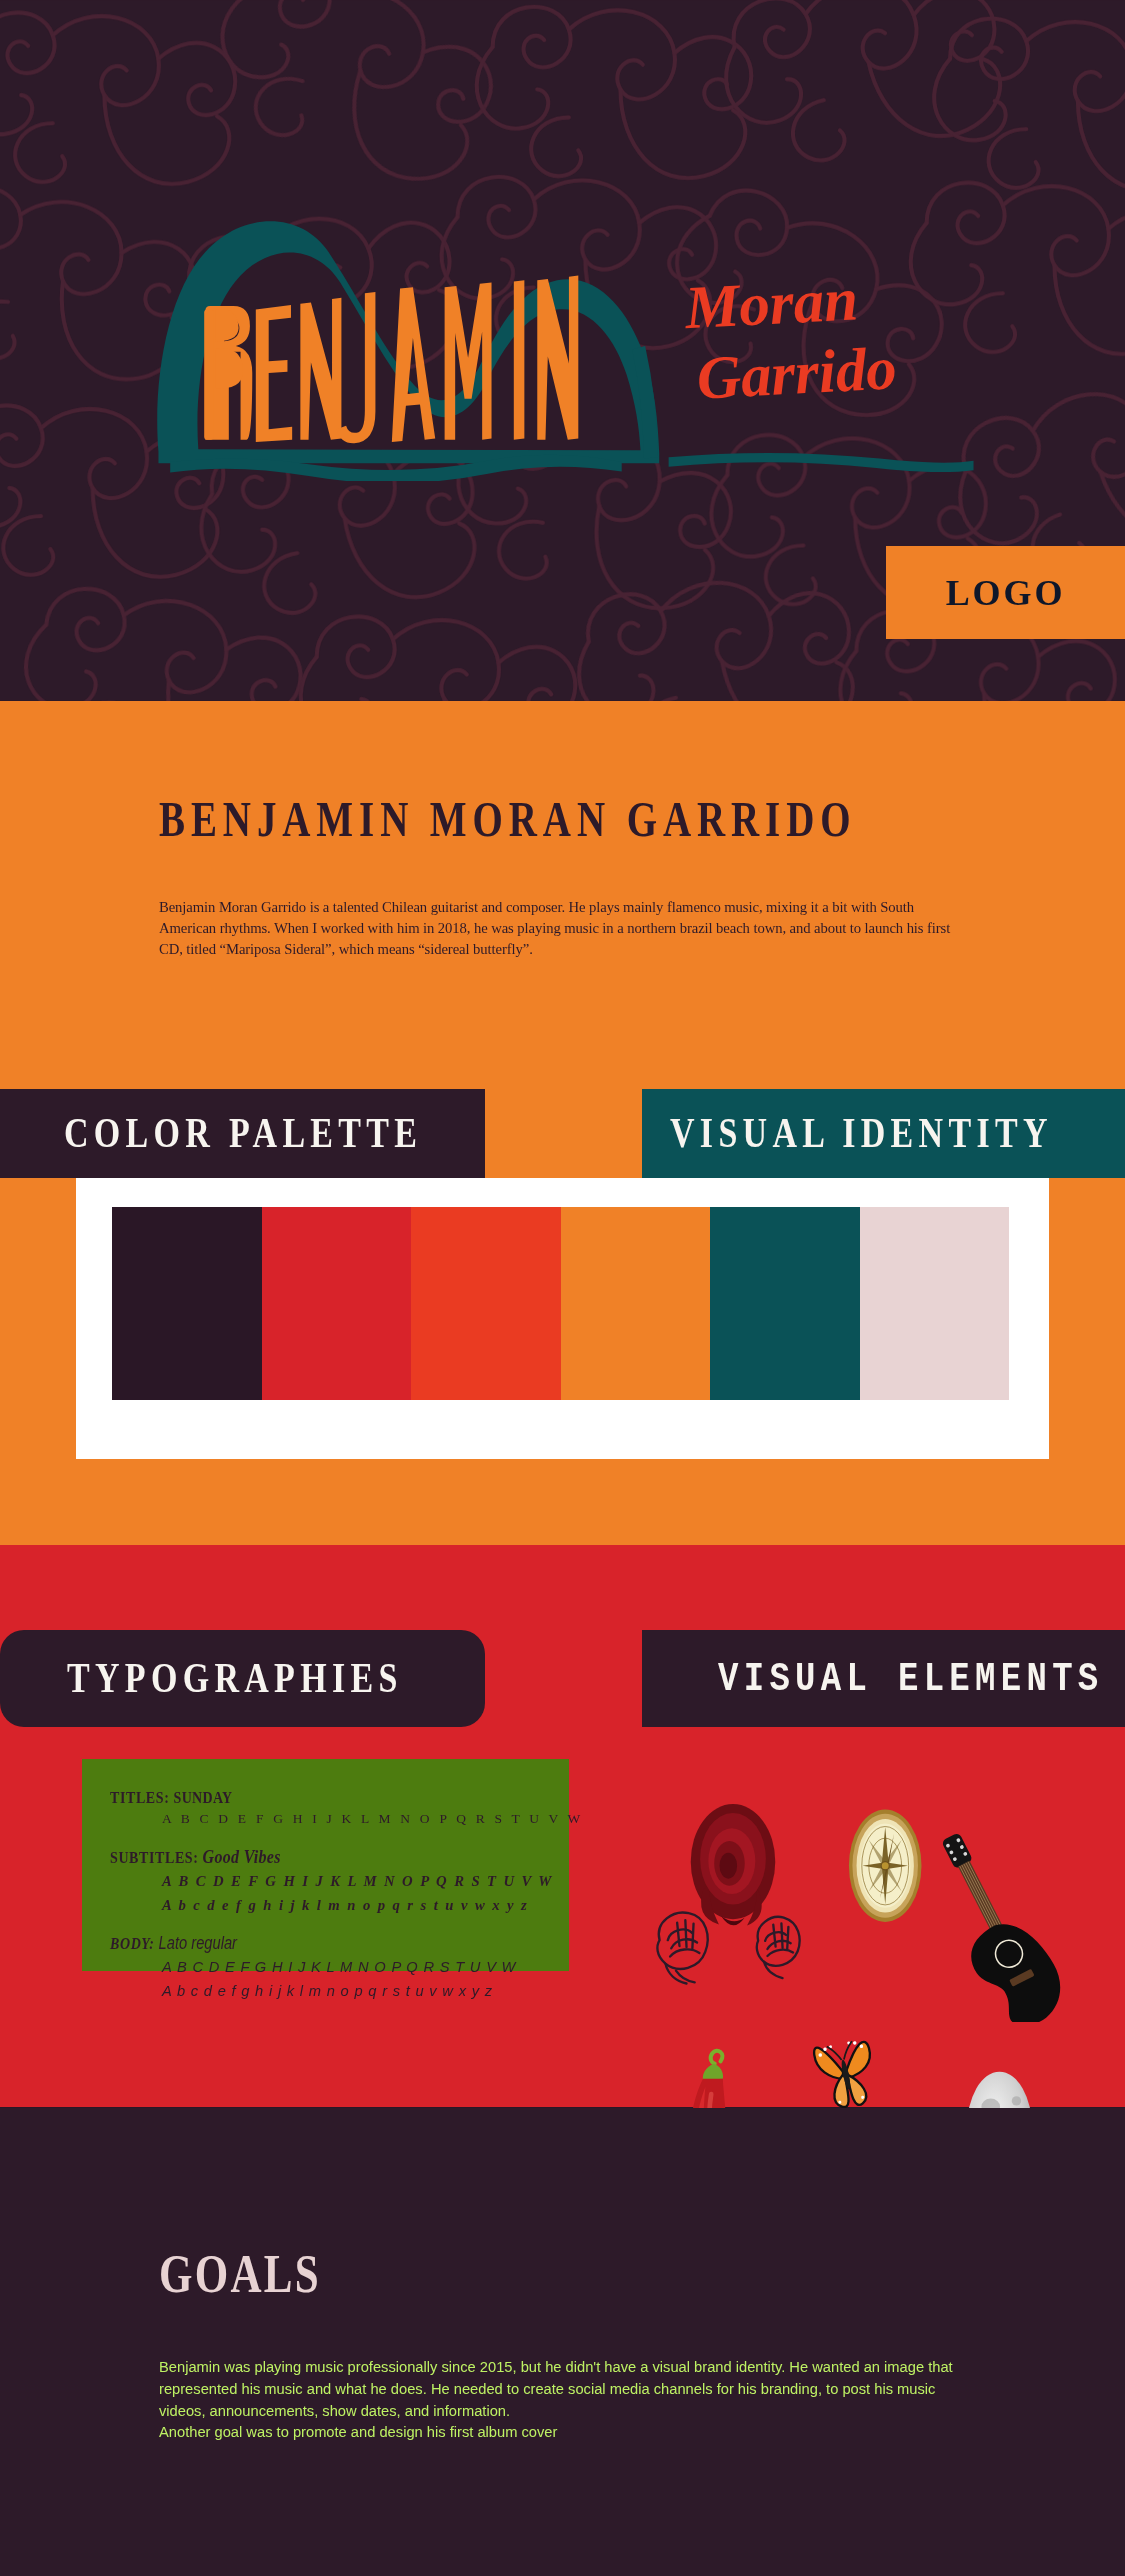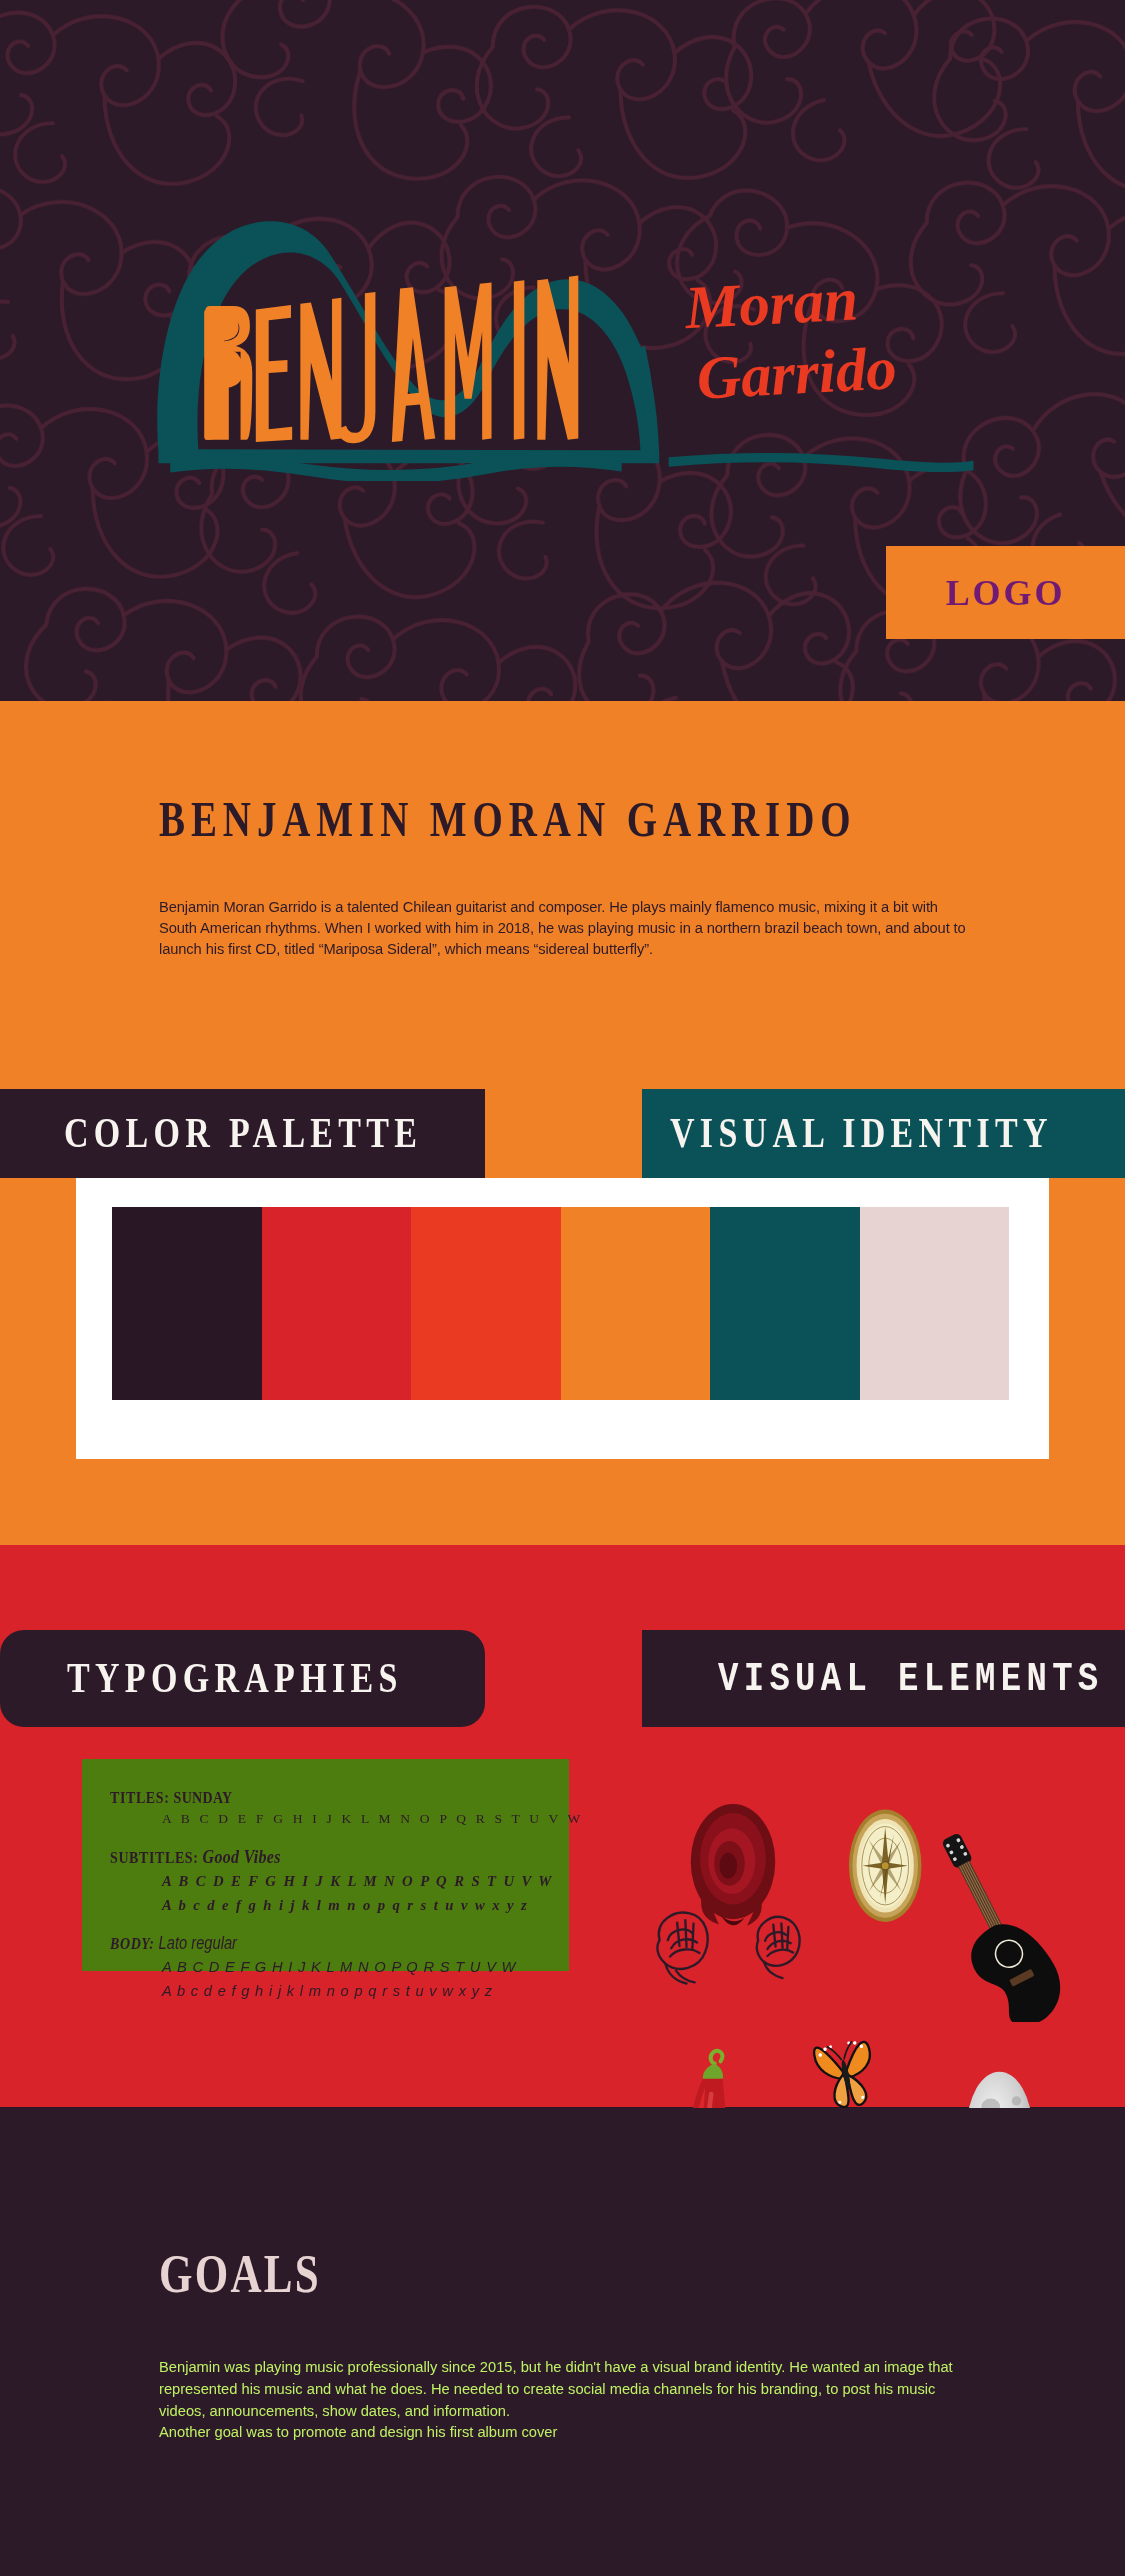--- a/index.html
+++ b/index.html
@@ -22,35 +22,35 @@
 
   
   #logo-lockup { position:absolute; left:135px; top:205px; width:862px; height:276px; }
 
   
   #logo-badge {
     position:absolute; left:886px; top:546px; width:239px; height:93px;
     background:#f08127; display:flex; align-items:center; justify-content:center;
   }
   #logo-badge .lbl {
-    color:#701a75; font-family:"Liberation Serif", serif; font-weight:700;
+    color:#0f172a; font-family:"Liberation Serif", serif; font-weight:700;
     font-size:36px; letter-spacing:2.9px; line-height:1;text-align:right;
   }
 
   
   #artist-name {
     position:absolute; left:159px; top:794px;
     color:#2d1a29; font-family:"Liberation Serif", serif; font-weight:700;
     font-size:39px; letter-spacing:5.9px; line-height:1; white-space:nowrap;
     transform:scaleY(1.28); transform-origin:left top;
   }
   #artist-bio {
     position:absolute; left:159px; top:897px; width:809px;
     color:#2d1a29; font-size:14.7px; line-height:1.42; letter-spacing:-0.1px;
-    font-family:Liberation Sans, sans-serif;
+    font-family:Liberation Serif, serif;
   }
 
   
   .ribbon {
     position:absolute; display:flex; align-items:center;
     font-family:"Liberation Serif", serif; font-weight:700;
     color:#f7f4ef; letter-spacing:5.3px; font-size:34px;
   }
   .ribbon span { transform:scaleY(1.22); display:inline-block; }
 

